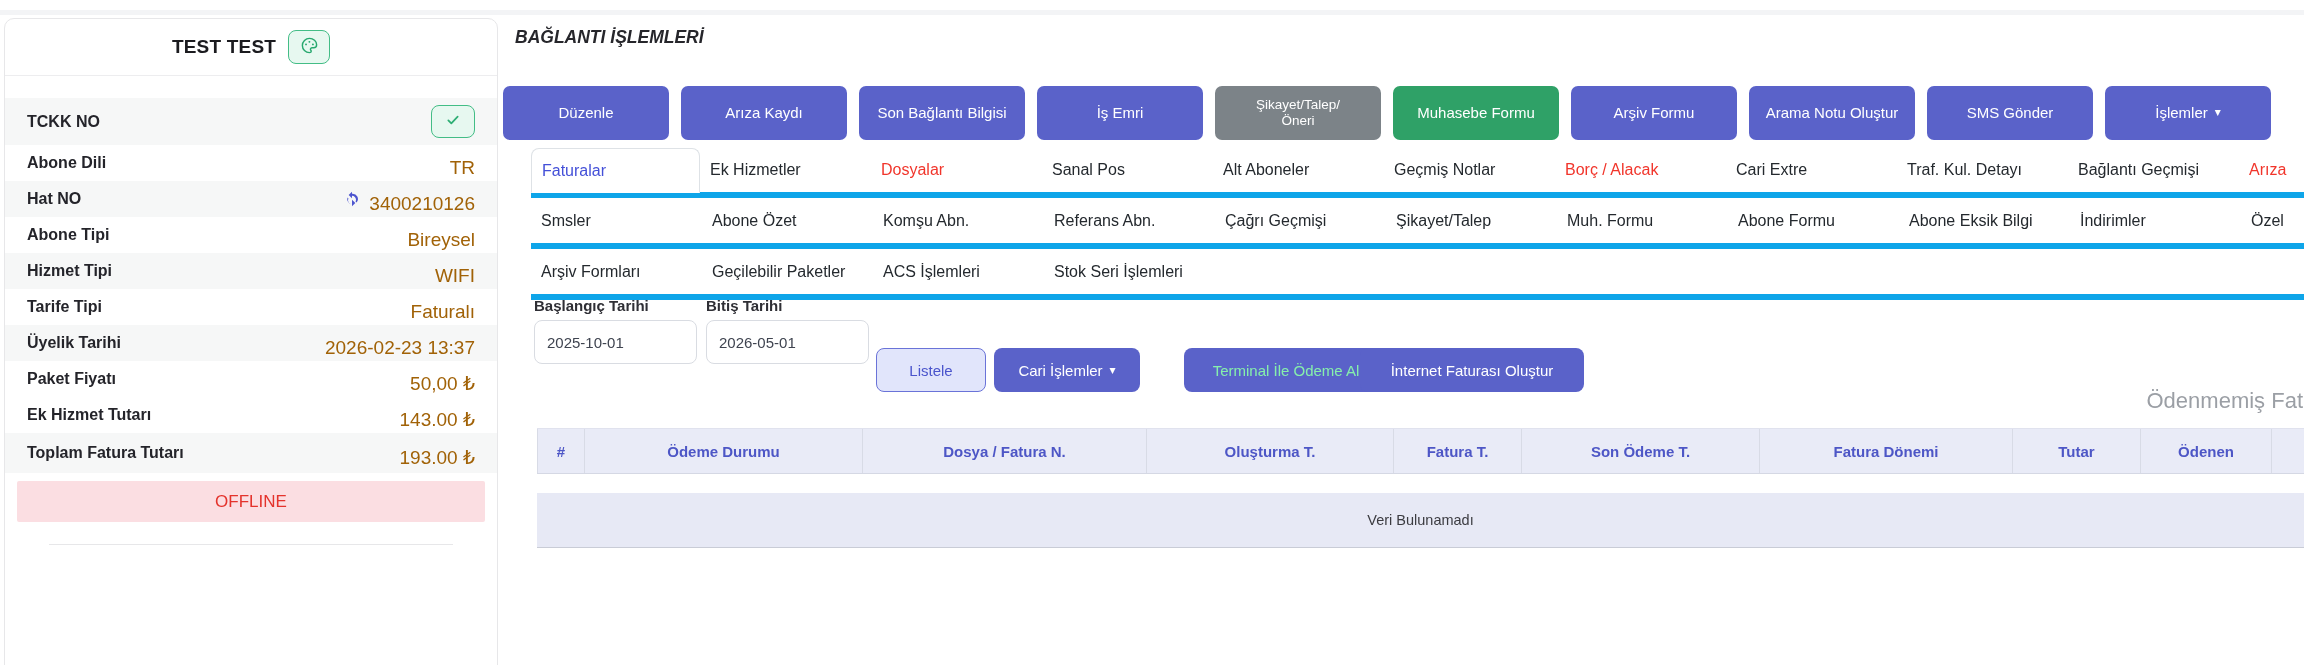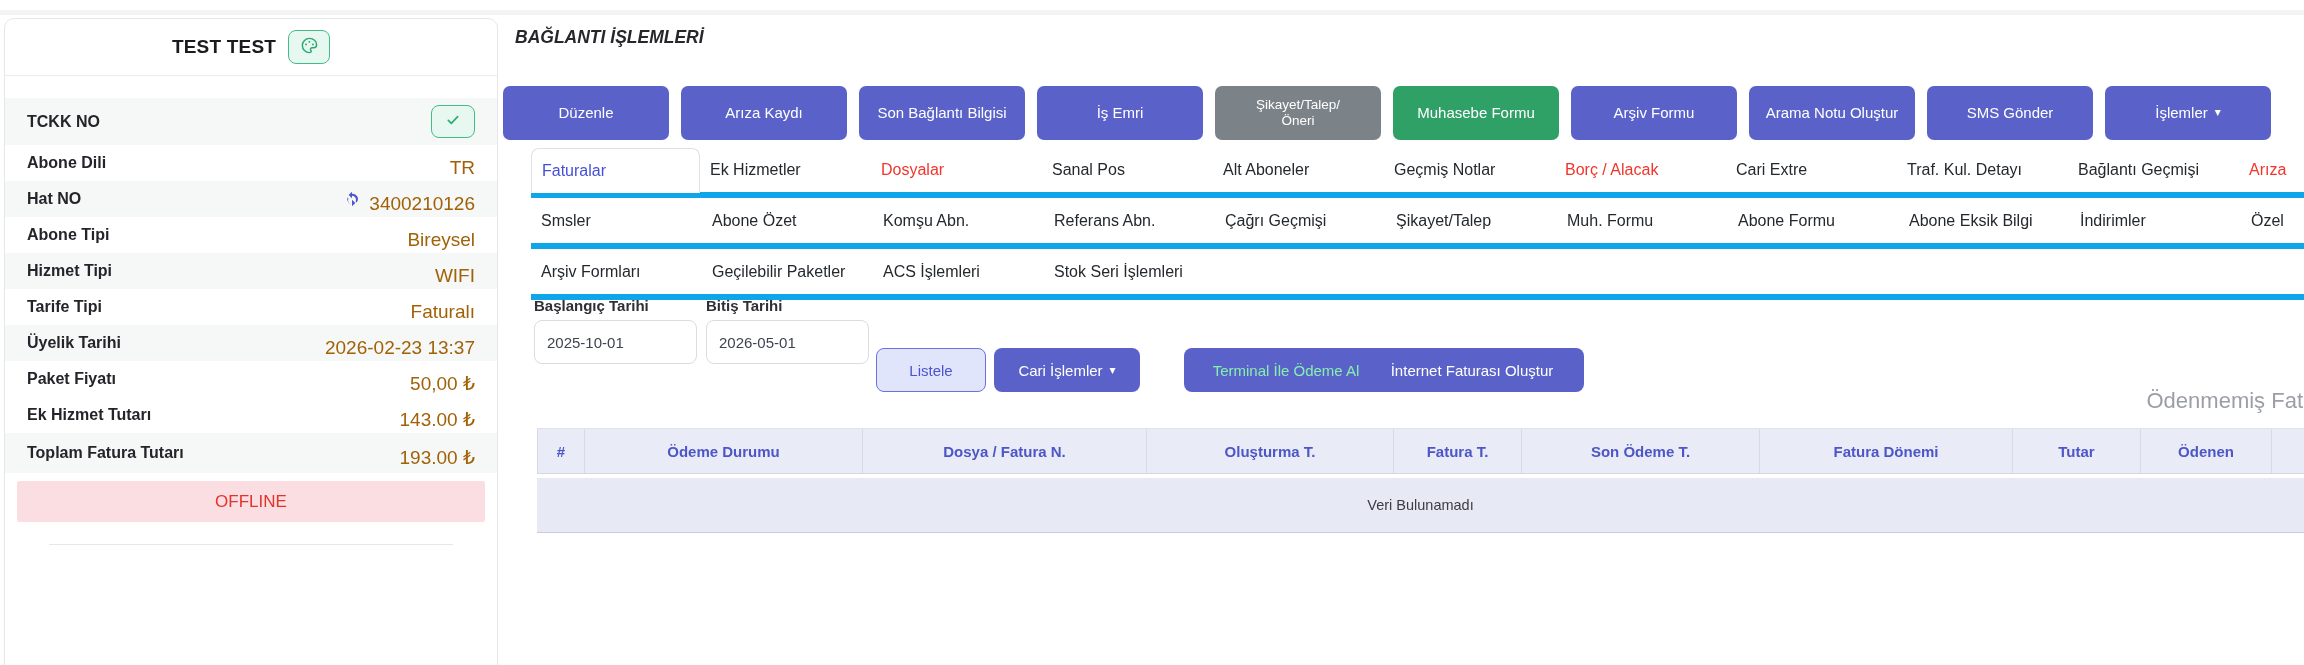--- a/index.html
+++ b/index.html
@@ -84,21 +84,21 @@
   .th:nth-child(1){width:48px;border-left:1px solid #d8dbe6;}
   .th:nth-child(2){width:278px;}
   .th:nth-child(3){width:284px;}
   .th:nth-child(4){width:247px;}
   .th:nth-child(5){width:128px;}
   .th:nth-child(6){width:238px;}
   .th:nth-child(7){width:253px;}
   .th:nth-child(8){width:128px;}
   .th:nth-child(9){width:131px;}
   .th:nth-child(10){width:62px;border-right:none;}
-  .tbl-empty{position:absolute;left:537px;top:478px;width:1767px;height:54px;
+  .tbl-empty{position:absolute;left:537px;top:493px;width:1767px;height:54px;
     background:#e7e9f5;border-bottom:1px solid #c9ccd6;
     display:flex;align-items:center;justify-content:center;font-size:14.5px;color:#3c3c41;}
 </style>
 </head>
 <body>
 
 <div class="topstrip"></div>
 
 <aside class="sidebar">
   <div class="sb-header">

